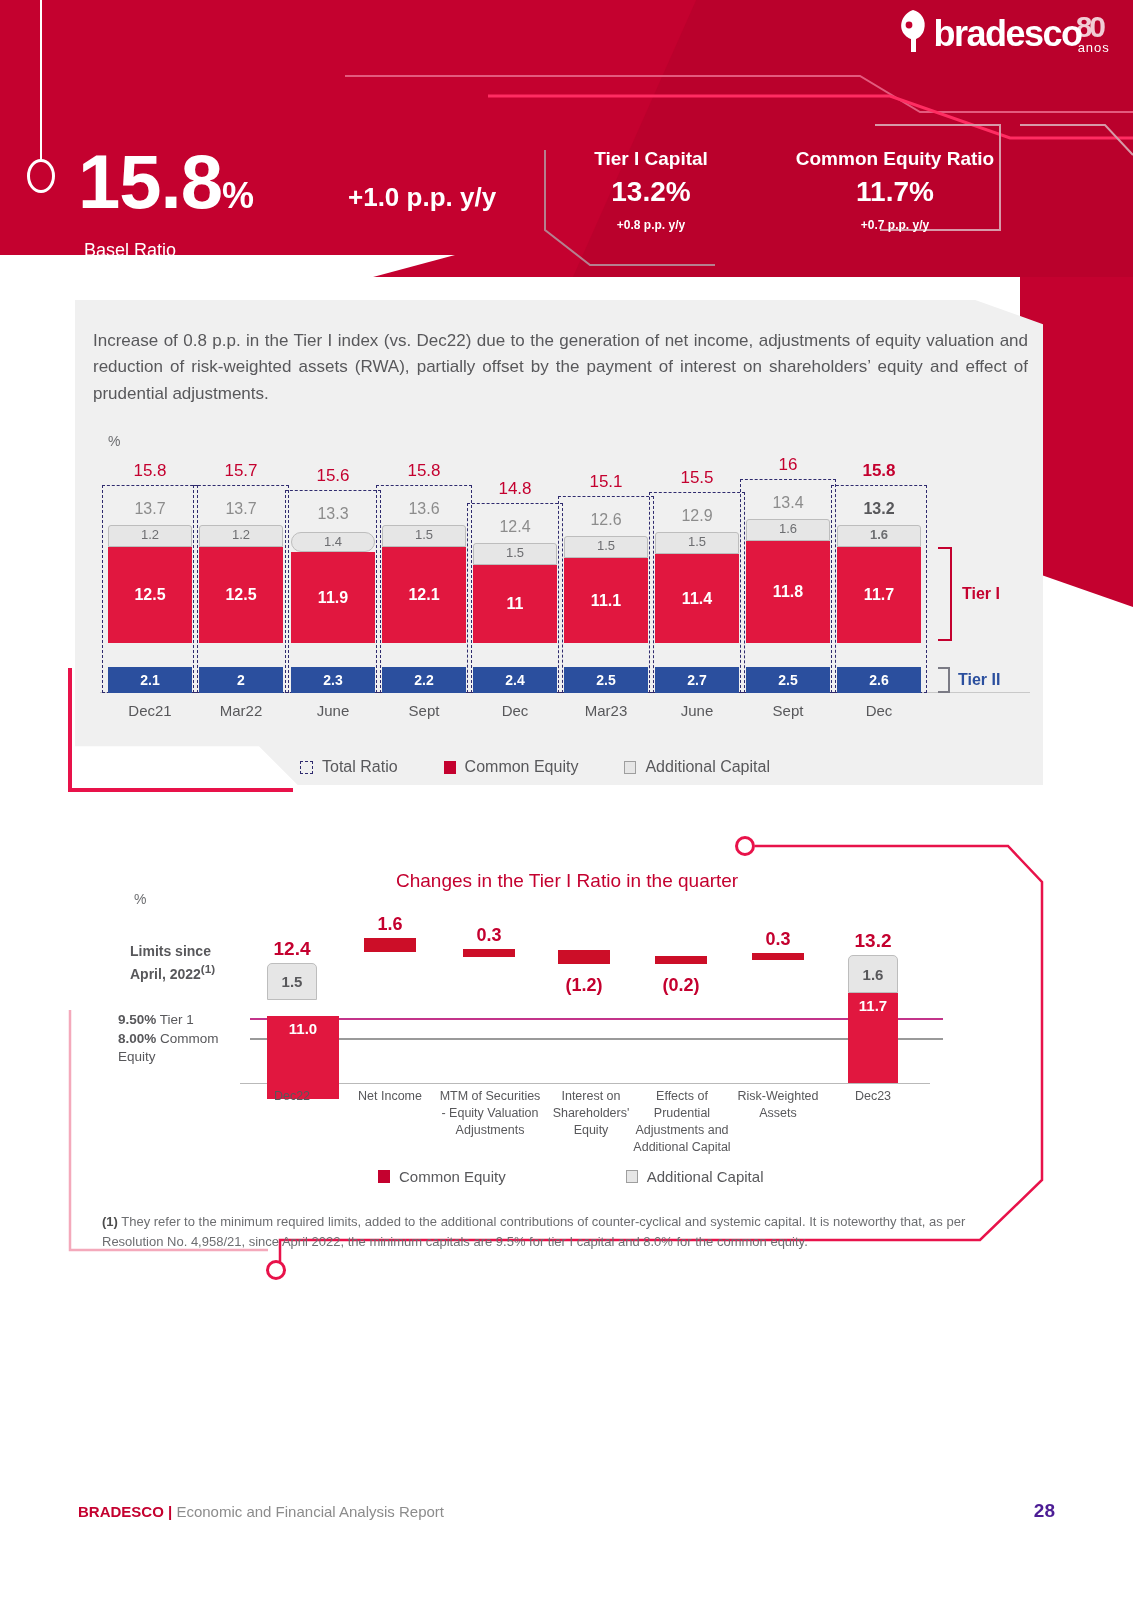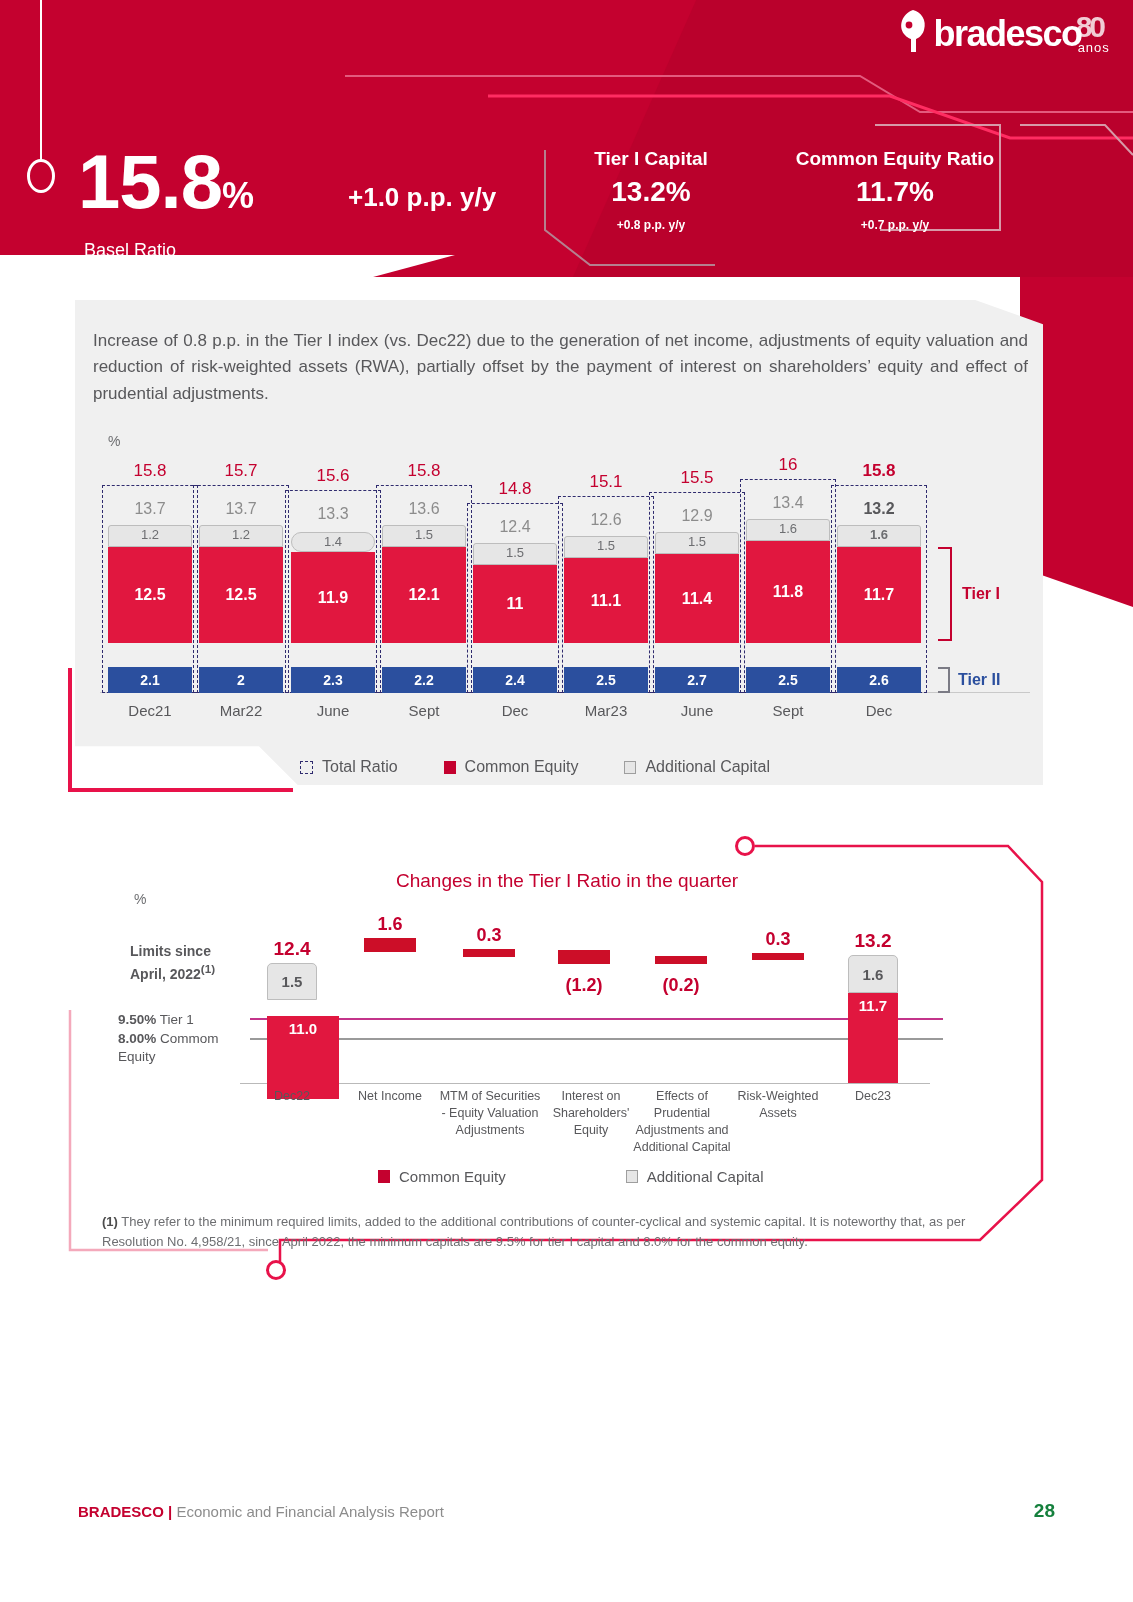--- a/index.html
+++ b/index.html
@@ -230,21 +230,21 @@
   .footnote b { color:#4d4d4d; }
 
   
   .footer {
     position: absolute; left: 78px; bottom: 80px; width: 977px;
     display:flex; justify-content: space-between; align-items: baseline;
     font-size: 15px;
   }
   .footer-left b { color: #c4012f; font-weight: 700; }
   .footer-left span { color: #8c8c8c; }
-  .footer-page { color:#15803d; font-weight:700; font-size:19px; }
+  .footer-page { color:#4c1d95; font-weight:700; font-size:19px; }
 </style>
 </head>
 <body>
 
 <div class="header">
   <div class="header-bg-deep"></div>
 
   <svg width="1133" height="277" style="position:absolute;left:0;top:0">
     <polyline points="345,76 860,76 920,112 1133,112" fill="none" stroke="#e35b7e" stroke-width="2"></polyline>
     <polyline points="488,96 890,96 1010,138 1133,138" fill="none" stroke="#ff2d62" stroke-width="3"></polyline>

